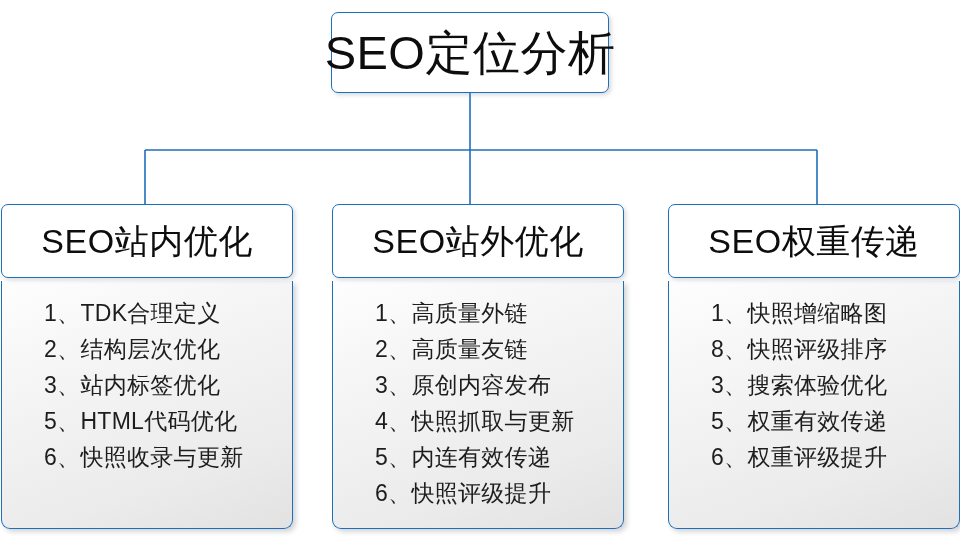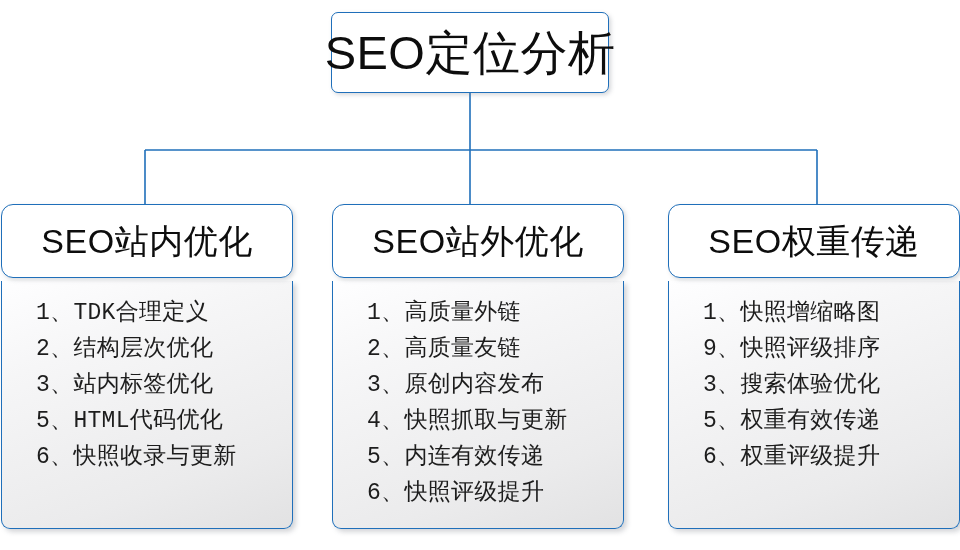--- a/index.html
+++ b/index.html
@@ -63,21 +63,21 @@
     width: 292px;
   }
   .column.c1 { left: 1px; }
   .column.c2 { left: 332px; }
   .column.c3 { left: 668px; }
 
   .col-header {
     box-sizing: border-box;
     height: 74px;
     border: 1.4px solid #1f6fba;
-    border-radius: 12px;
+    border-radius: 7px;
     background: #ffffff;
     display: flex;
     align-items: center;
     justify-content: center;
     box-shadow: 2px 2px 4px rgba(120,125,135,0.28);
     position: relative;
     z-index: 2;
   }
   .col-header-label {
     font-size: 34px;
@@ -89,25 +89,24 @@
 
   .col-body {
     box-sizing: border-box;
     margin-top: 3px;
     height: 248px;
     border: 1.4px solid #1f6fba;
     border-top: none;
     border-radius: 0 0 9px 9px;
     background: linear-gradient(160deg, #fefeff 0%, #f6f6f7 28%, #ebebec 75%, #e2e2e3 100%);
     box-shadow: 3px 3px 5px rgba(120,125,135,0.32);
-    padding: 14px 0 10px 8px;
+    padding: 14px 0 10px 16px;
     display: flex;
     flex-direction: column;
     justify-content: flex-start;
-    font-family: Liberation Mono, monospace;
   }
   .col-body ul {
     list-style: none;
     margin: 0;
     padding: 0 0 0 26px;
   }
   .col-body li {
     font-size: 23px;
     line-height: 36px;
     color: #1d1d1d;
@@ -168,21 +167,21 @@
     </div>
   </div>
 
   <div class="column c3">
     <div class="col-header">
       <span class="col-header-label">SEO权重传递</span>
     </div>
     <div class="col-body">
       <ul>
         <li>1、快照增缩略图</li>
-        <li>9、快照评级排序</li>
+        <li>8、快照评级排序</li>
         <li>3、搜索体验优化</li>
         <li>5、权重有效传递</li>
         <li>6、权重评级提升</li>
       </ul>
     </div>
   </div>
 
 </div>
 
 </body></html>

